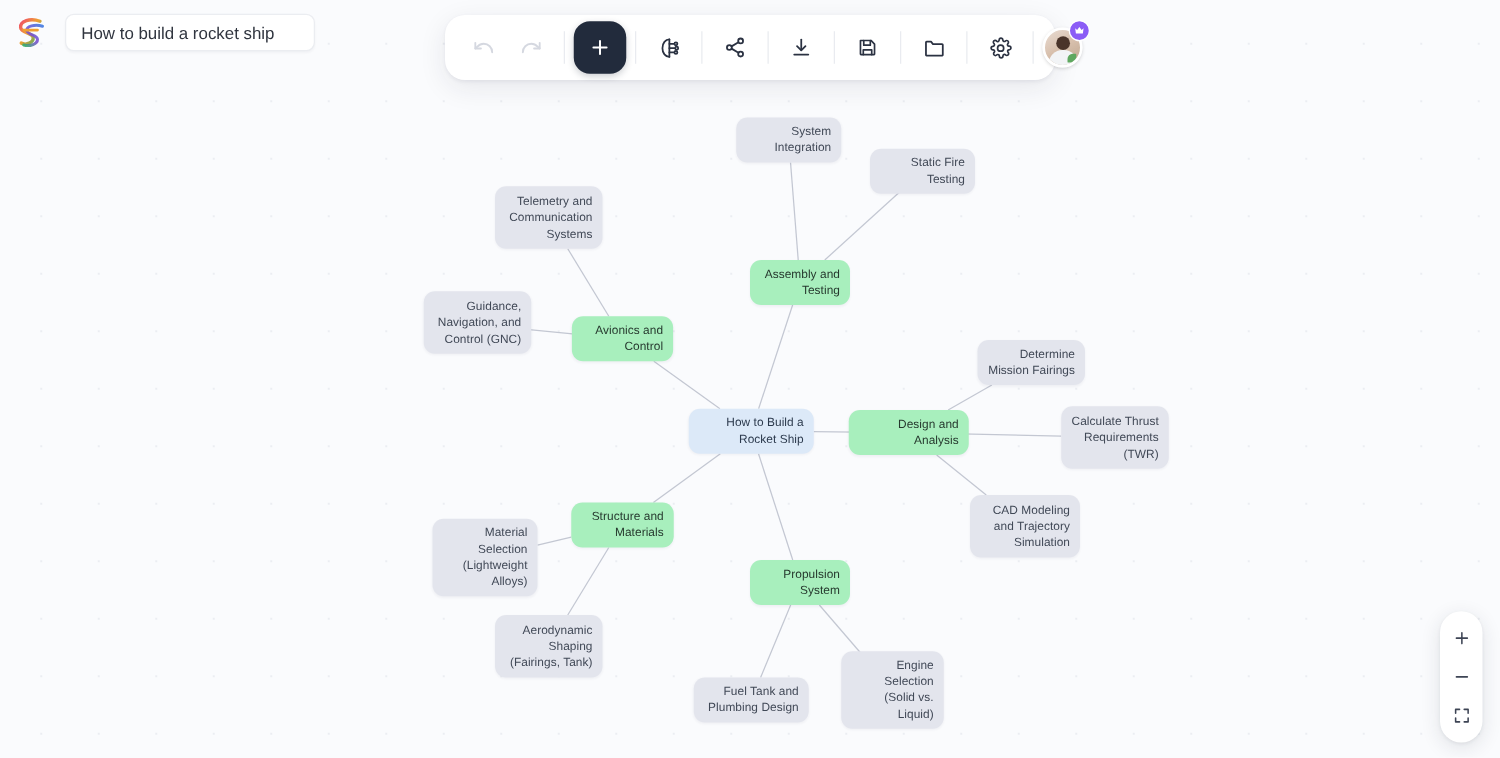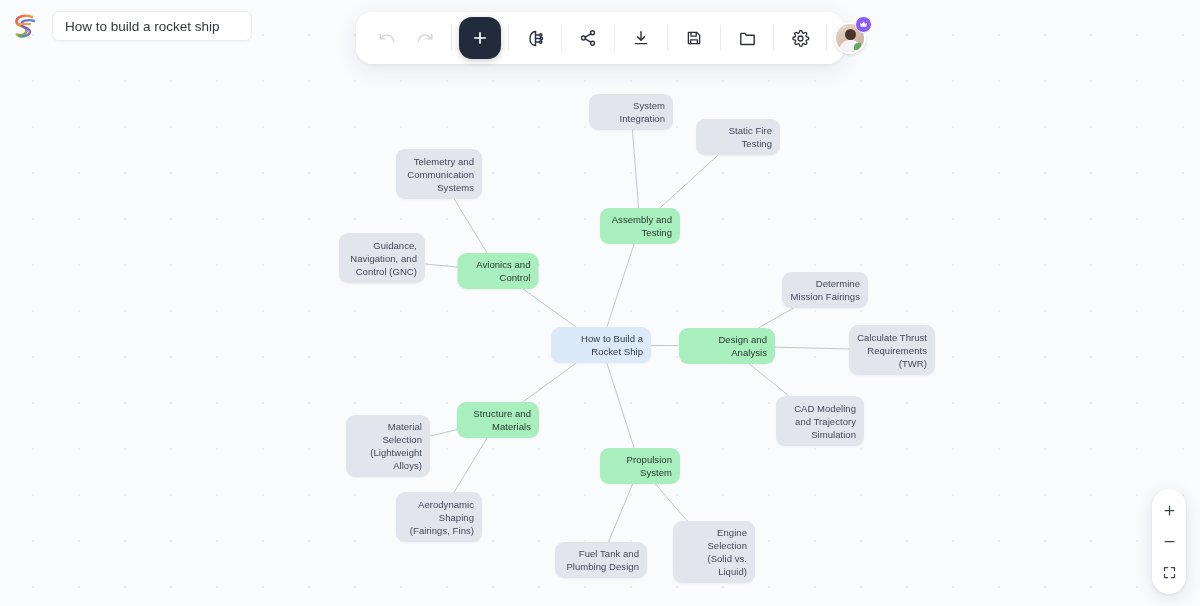--- a/index.html
+++ b/index.html
@@ -334,21 +334,21 @@
         <div class="node leaf" style="left: 364px; top: 258px; width: 86px; min-height: 50px; margin-left: 18px;">Guidance, Navigation, and Control (GNC)</div>
         <div class="node branch" style="left: 727px; top: 346px; width: 96px; min-height: 36px;">Design and Analysis</div>
         <div class="node leaf" style="left: 825px; top: 290px; width: 86px; min-height: 36px;">Determine Mission Fairings</div>
         <div class="node leaf" style="left: 892px; top: 350px; width: 86px; min-height: 50px;">Calculate Thrust Requirements (TWR)</div>
         <div class="node leaf" style="left: 820px; top: 421px; width: 88px; min-height: 50px;">CAD Modeling and Trajectory Simulation</div>
         <div class="node branch" style="left: 640px; top: 466px; width: 80px; min-height: 36px;">Propulsion System</div>
         <div class="node leaf" style="left: 601px; top: 560px; width: 92px; min-height: 36px;">Fuel Tank and Plumbing Design</div>
         <div class="node leaf" style="left: 714px; top: 552px; width: 82px; min-height: 36px;">Engine Selection (Solid vs. Liquid)</div>
         <div class="node branch" style="left: 498px; top: 420px; width: 82px; min-height: 36px;">Structure and Materials</div>
         <div class="node leaf" style="left: 388px; top: 446px; width: 84px; min-height: 62px;">Material Selection (Lightweight Alloys)</div>
-        <div class="node leaf" style="left: 439px; top: 517px; width: 86px; min-height: 50px;">Aerodynamic Shaping (Fairings, Fins)</div>
+        <div class="node leaf" style="left: 439px; top: 517px; width: 86px; min-height: 50px;">Aerodynamic Shaping (Fairings, Tank)</div>
       </div>
   </div>
 
   <div id="zoom-controls">
     <div class="zc-btn" title="Zoom in">
       <svg width="15" height="15" viewBox="0 0 24 24" fill="none" stroke="currentColor" stroke-width="2" stroke-linecap="round">
         <path d="M12 5v14M5 12h14"></path>
       </svg>
     </div>
     <div class="zc-btn" title="Zoom out">

